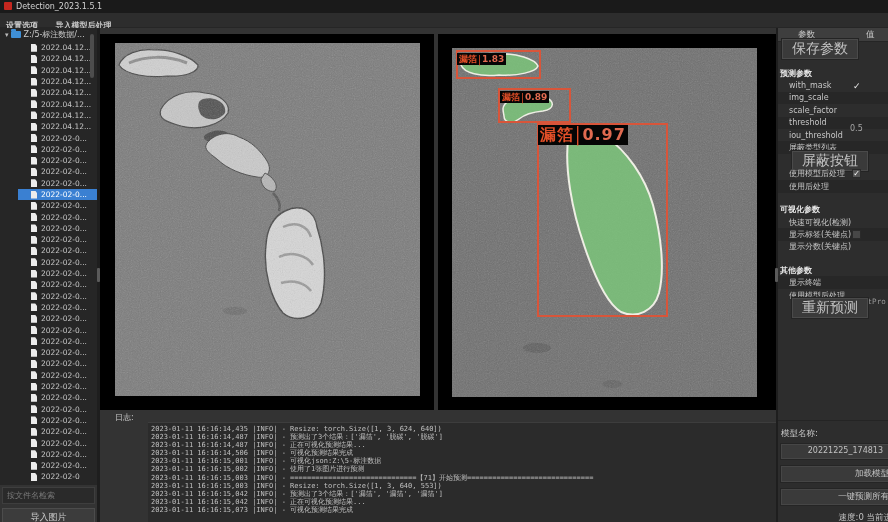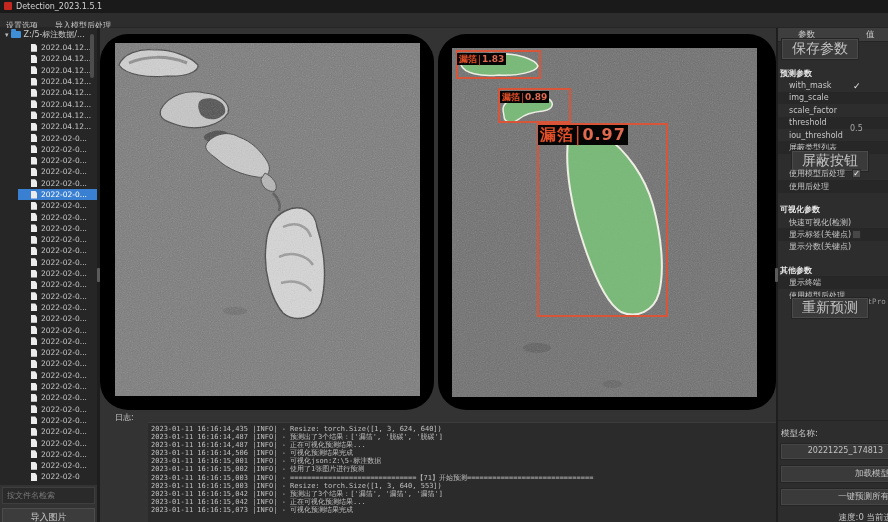--- a/index.html
+++ b/index.html
@@ -6,21 +6,21 @@
   body{
     width:888px;height:522px;position:relative;overflow:hidden;
     background:#333333;font-family:"DejaVu Sans",sans-serif;
     -webkit-font-smoothing:antialiased;
   }
   
   .titlebar{position:absolute;left:0;top:0;width:888px;height:13px;background:#1a1a1a;padding-left:48px;}
   .app-icon{position:absolute;left:4px;top:2px;width:8px;height:8px;background:#c4271f;border-radius:1px;}
   .title-text{position:absolute;left:16px;top:2px;font-size:8px;color:#d2d2d2;white-space:nowrap;}
   
-  .menubar{position:absolute;left:0;top:13px;width:888px;height:15px;background:#2d2d2d;border-bottom:1px solid #262626;box-sizing:border-box;}
+  .menubar{position:absolute;left:0;top:13px;width:888px;height:15px;background:#2d2d2d;border-bottom:1px solid #262626;box-sizing:border-box;font-weight:bold;}
   .menu-item{display:inline-block;font-size:8px;color:#c8c8c8;padding:2px 6px 0 6px;white-space:nowrap;}
   
   .tree-panel{position:absolute;left:0;top:28px;width:97px;height:457px;background:#262626;overflow:hidden;}
   .tree-root{height:13px;display:flex;align-items:center;padding-left:5px;font-size:8px;color:#cccccc;white-space:nowrap;}
   .tree-arrow{font-size:7px;color:#bbbbbb;margin-right:2px;}
   .folder-icon{width:10px;height:7px;background:#3f8fd6;border-radius:1px;position:relative;margin-right:3px;flex:none;}
   .folder-icon::before{content:"";position:absolute;left:0;top:-2px;width:5px;height:2px;background:#3f8fd6;border-radius:1px 1px 0 0;}
   .tree-items{position:absolute;left:0;top:14px;width:97px;}
   .tree-item{height:11.3px;display:flex;align-items:center;padding-left:31px;font-size:7.5px;color:#c6c6c6;white-space:nowrap;overflow:hidden;}
   .tree-item.selected{background:linear-gradient(to right,transparent 18px,#3a80d2 18px);color:#ffffff;}
@@ -28,21 +28,21 @@
   .tree-thumb{position:absolute;left:90px;top:6px;width:4px;height:44px;background:#4d4d4d;border-radius:2px;}
   .search-input{position:absolute;left:2px;top:487px;width:93px;height:17px;background:#2a2a2a;border:1px solid #3e3e3e;color:#8a8a8a;font-size:8px;padding:2px 4px;box-sizing:border-box;font-family:"DejaVu Sans",sans-serif;outline:none;}
   .search-input::placeholder{color:#7a7a7a;}
   .import-btn{position:absolute;left:2px;top:508px;width:93px;height:20px;background:#3c3c3c;border:1px solid #4c4c4c;color:#cccccc;font-size:9px;text-align:center;line-height:17px;box-sizing:border-box;}
   
   .vdiv-left{position:absolute;left:97px;top:28px;width:3px;height:494px;background:#1e1e1e;}
   .vdiv-right{position:absolute;left:776px;top:28px;width:2px;height:494px;background:#1e1e1e;}
   .grip{position:absolute;width:3px;height:14px;background:#5a5a5a;border-radius:1px;}
   
   .viewer{position:absolute;left:100px;top:28px;width:676px;height:384px;background:#333333;}
-  .panel-black{position:absolute;top:6px;height:376px;background:#000000;border-radius:28px;}
+  .panel-black{position:absolute;top:6px;height:376px;background:#000000;}
   .panel-left{left:0;width:334px;}
   .panel-right{left:338px;width:338px;}
   .photo{position:absolute;overflow:hidden;}
   .photo svg{display:block;}
   
   .det-box{position:absolute;border:2px solid #d8553a;box-sizing:border-box;}
   .det-label{position:absolute;background:#050505;color:#e34f28;font-weight:bold;white-space:nowrap;padding:0 2px;display:flex;align-items:center;line-height:1;}
   .det-label .score{color:#e06a50;}
   .det-label .sep{color:#e34f28;font-weight:normal;margin:0 1px;transform:scaleY(1.25);display:inline-block;}
   .lbl-small{font-size:9px;height:12px;}

